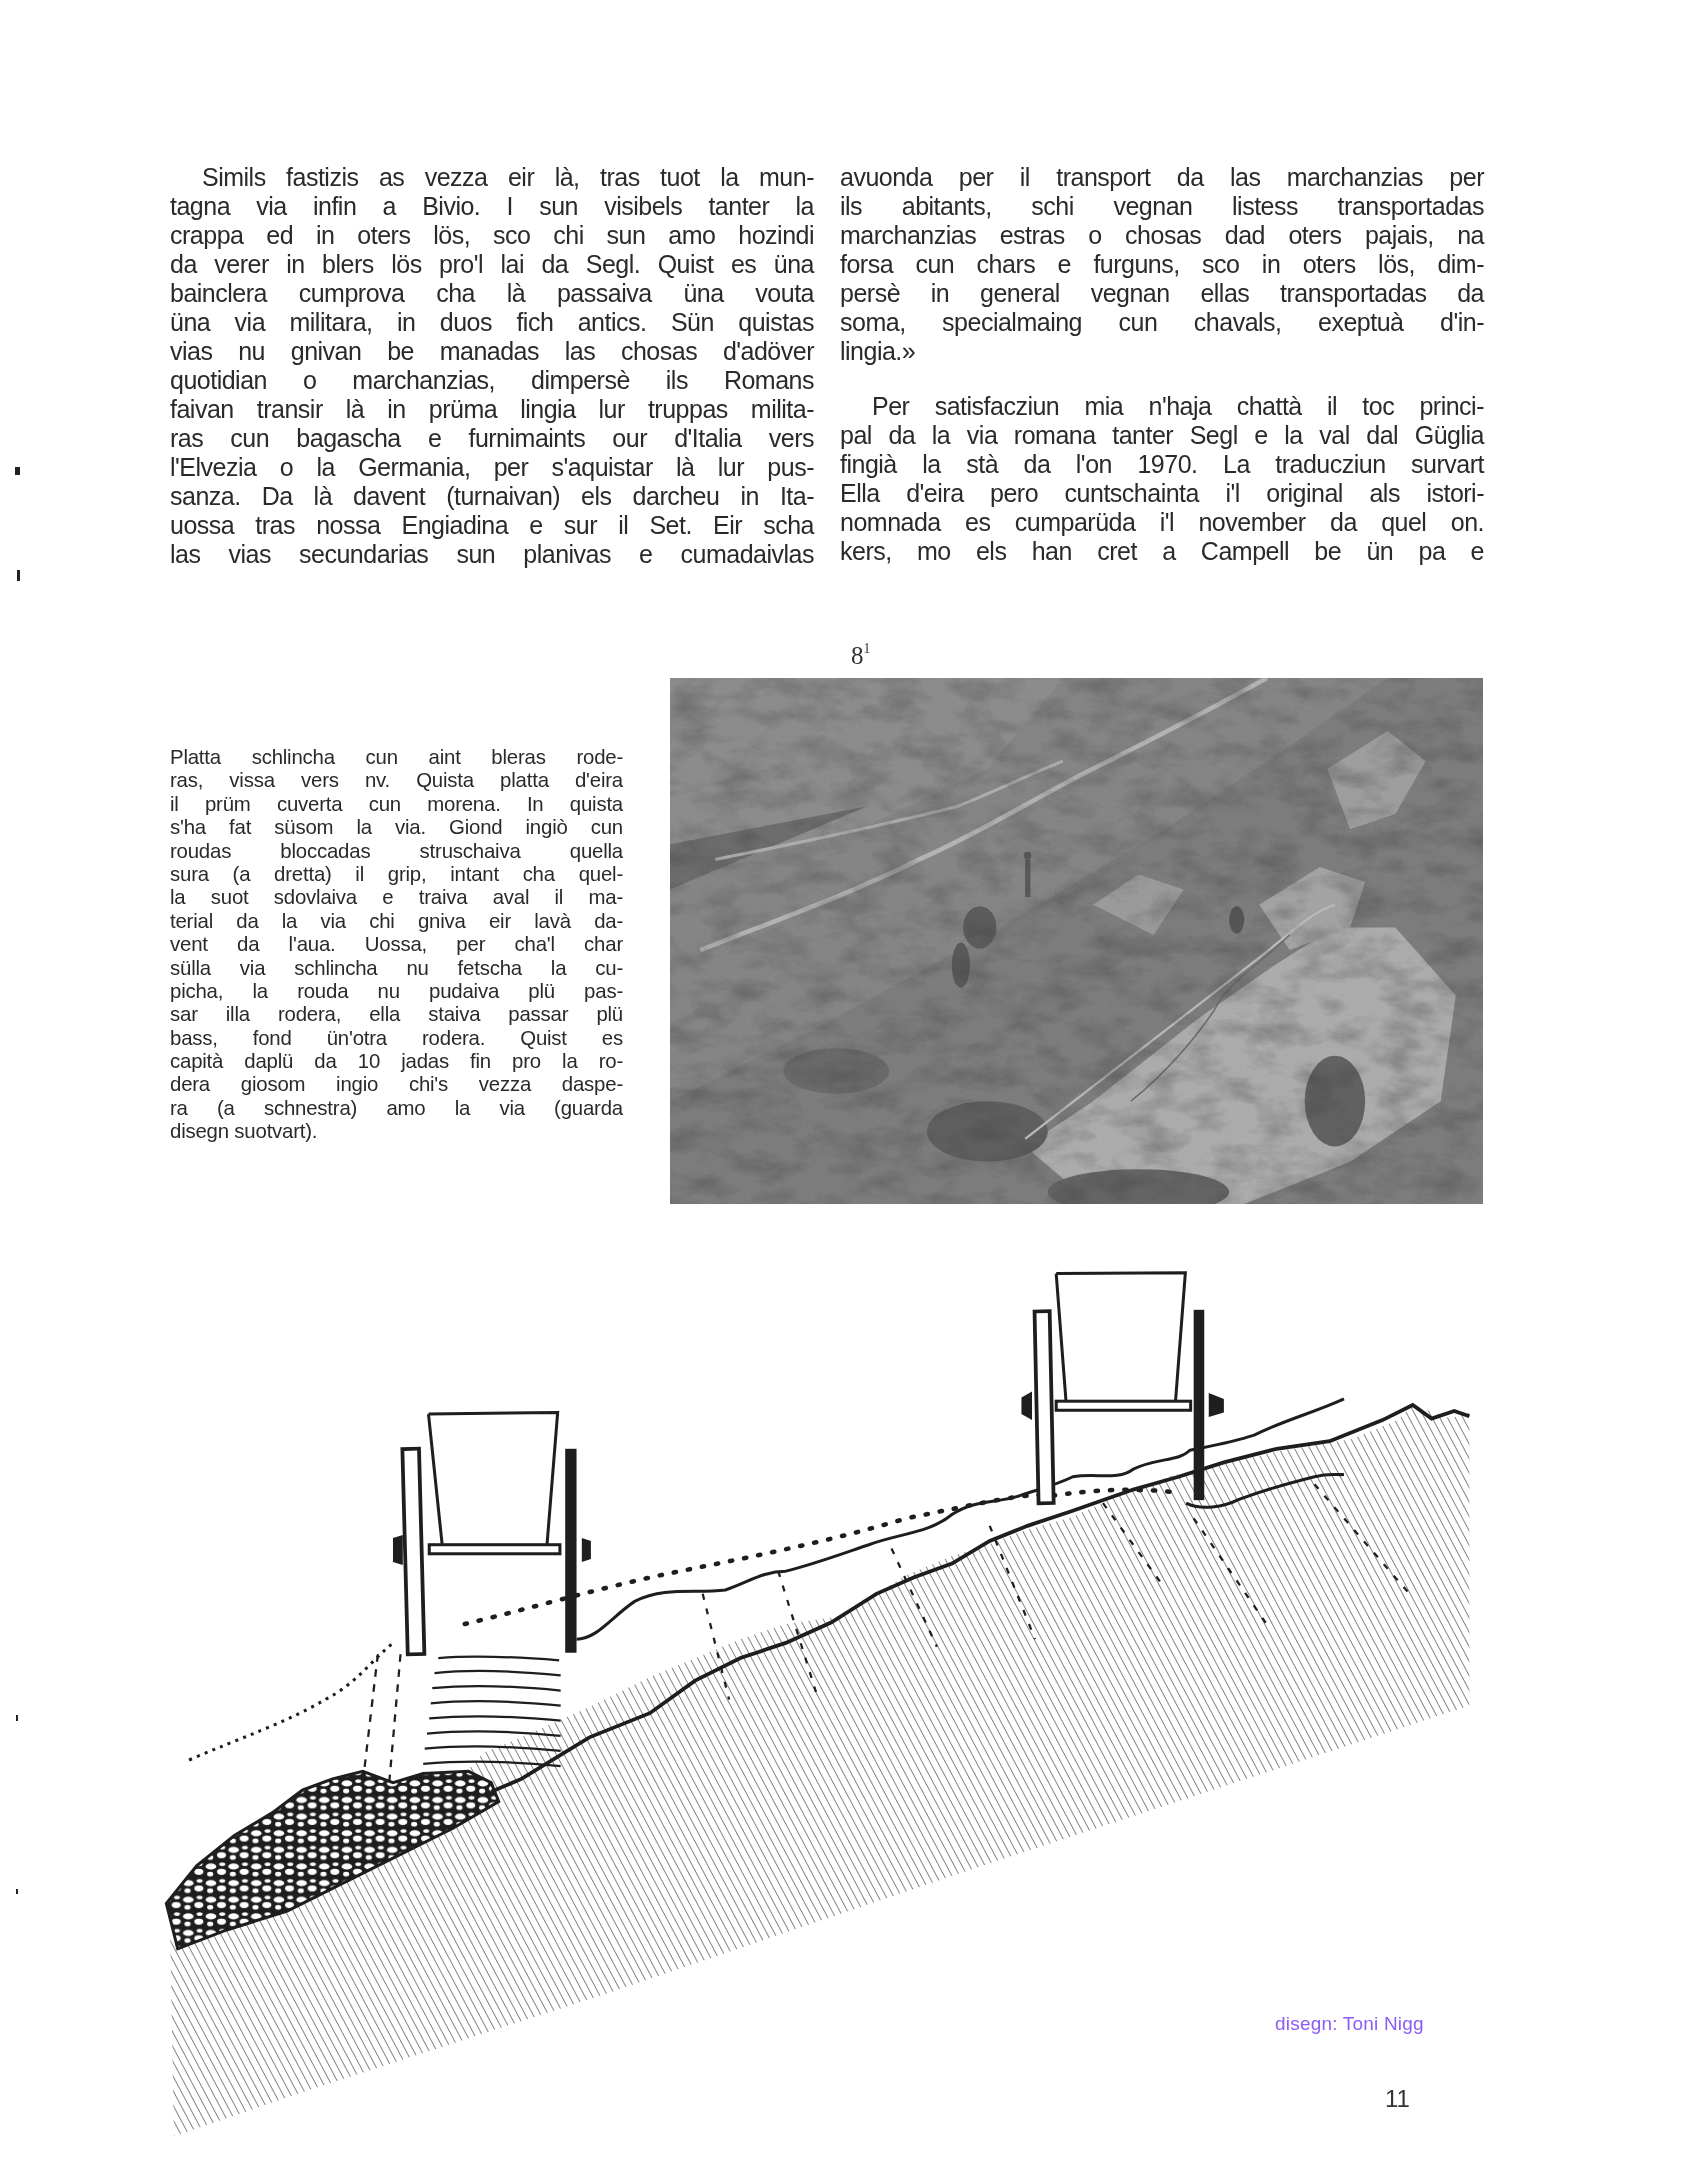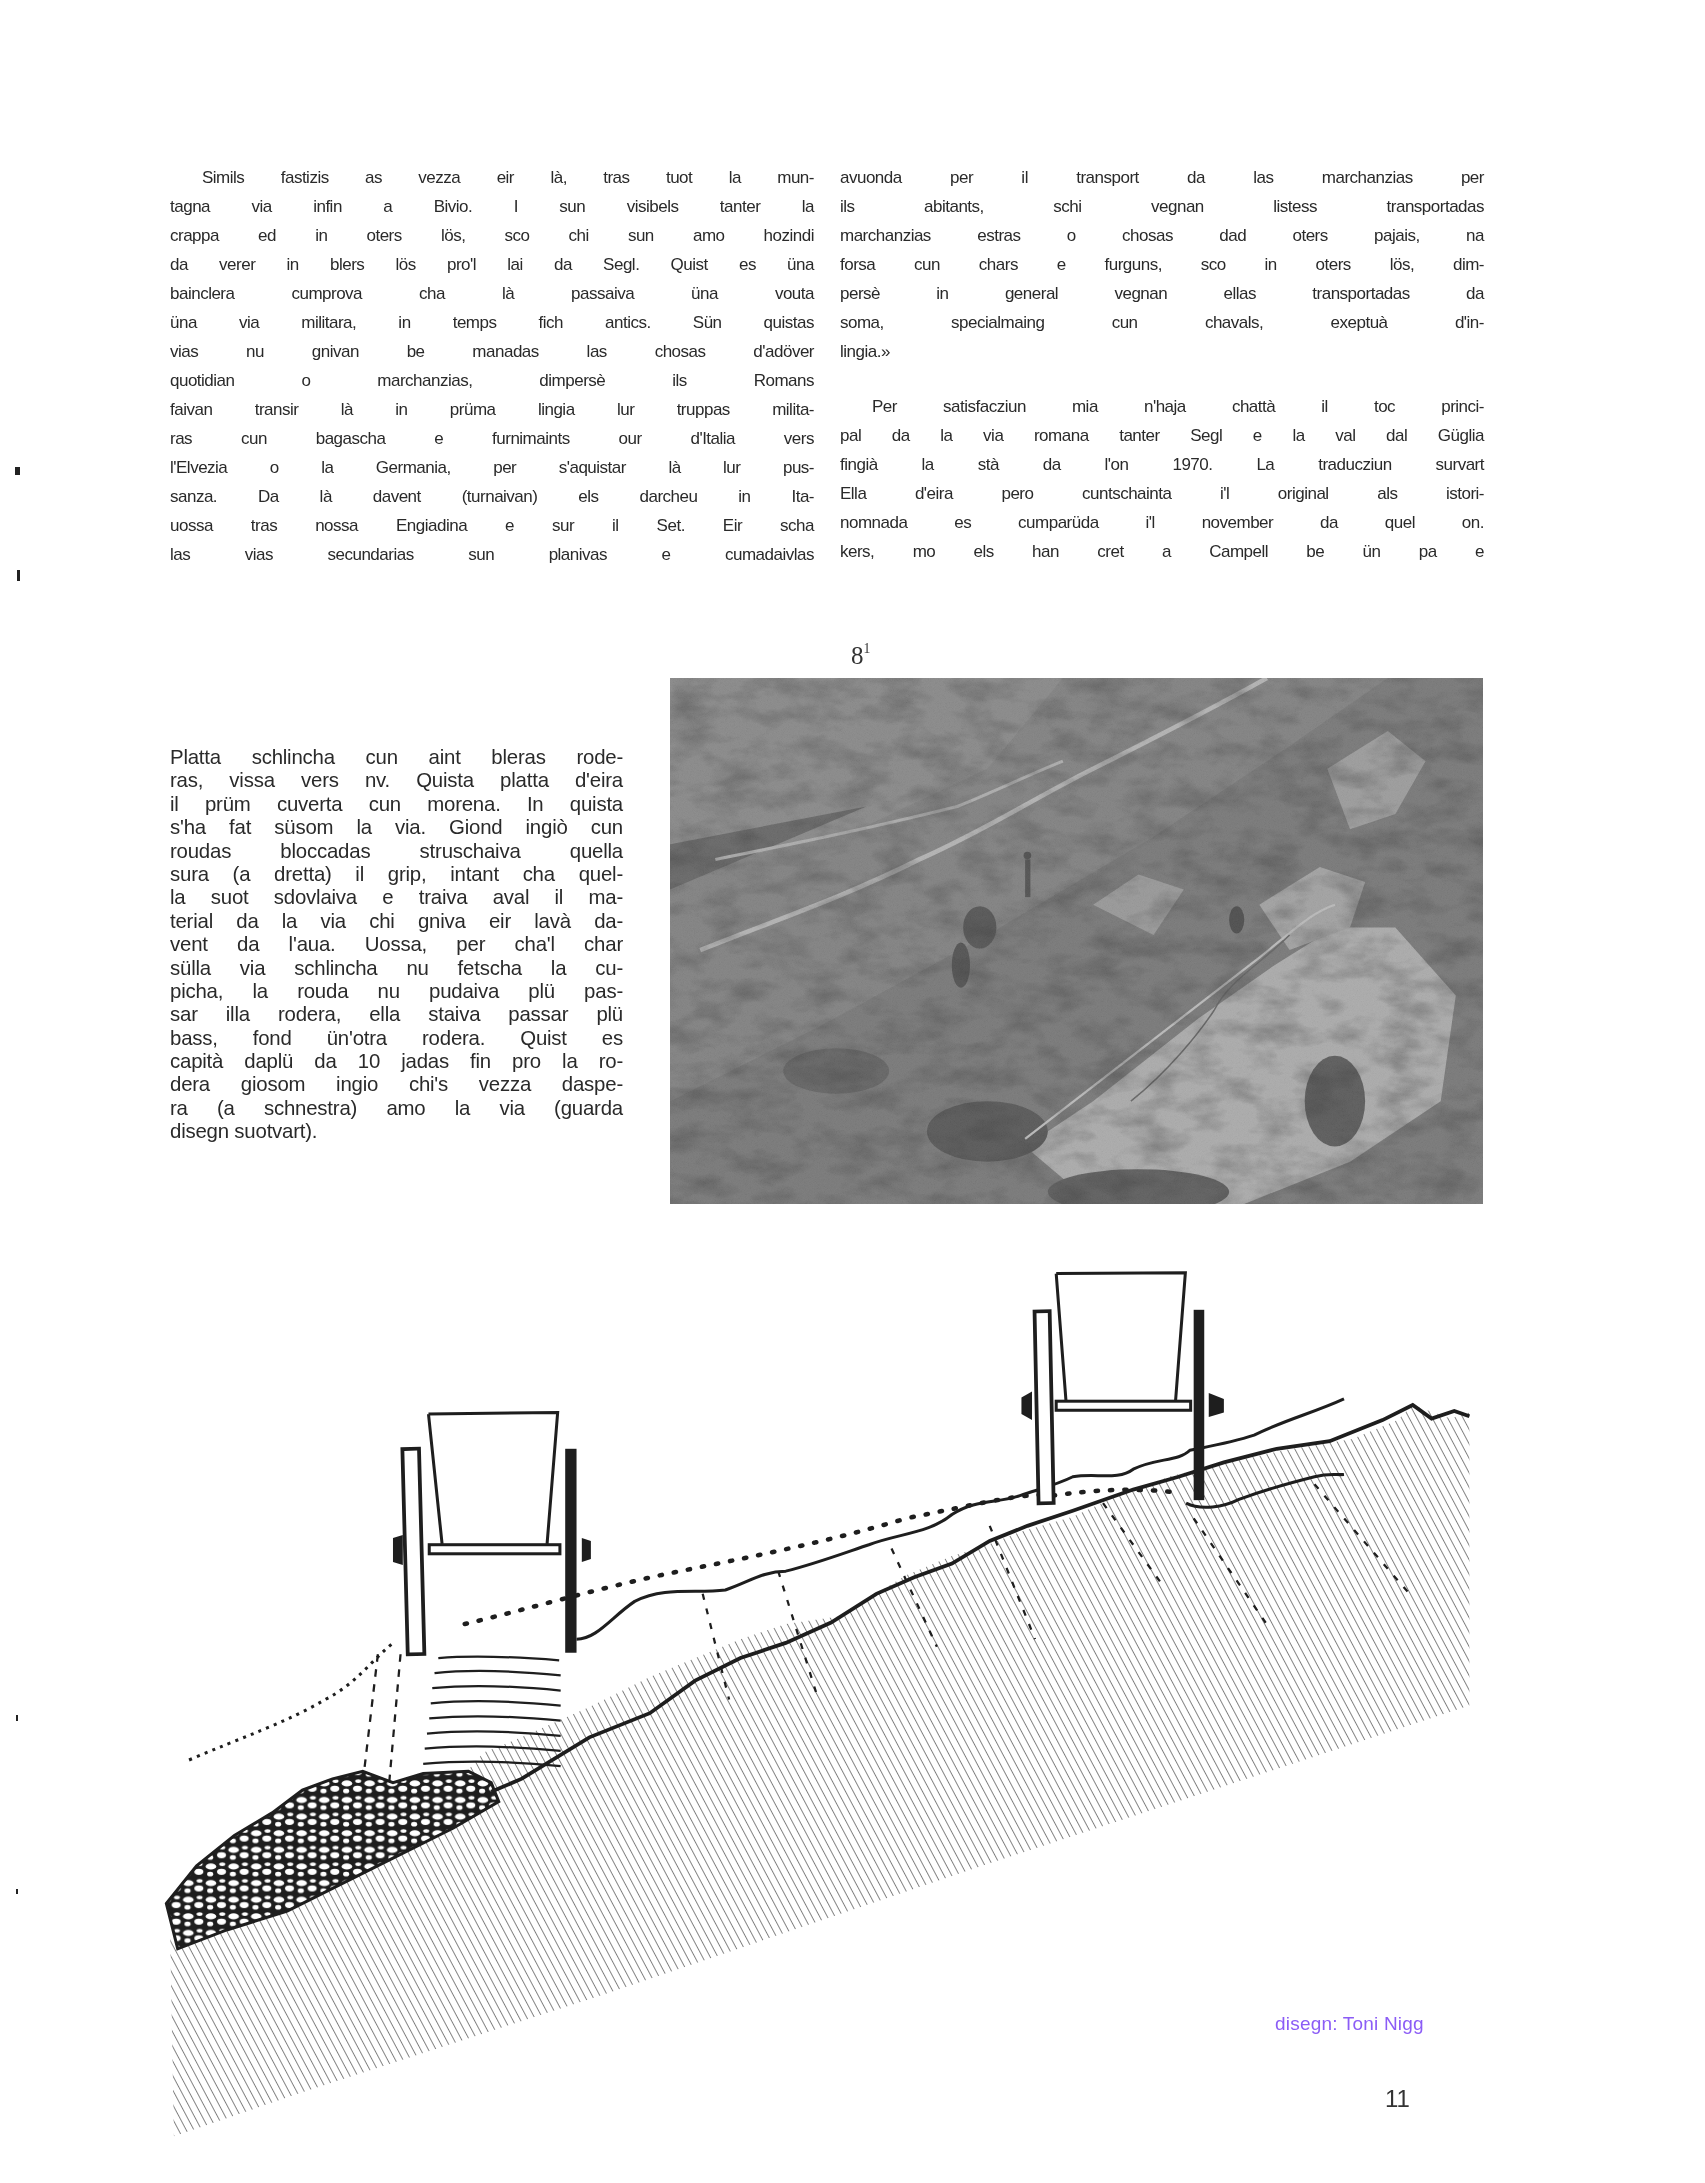--- a/index.html
+++ b/index.html
@@ -1,18 +1,18 @@
 <!DOCTYPE html>
 <html style="font-size:12px"><head>
 <meta charset="utf-8">
 <style>
   html, body { margin:0; padding:0; background:#ffffff; }
   body { width:1706px; height:2183px; position:relative; overflow:hidden; font-family:"Liberation Sans", sans-serif; color:#2a2a2a; }
   .col { position:absolute; }
-  .line { display:block; height:29px; line-height:29px; font-size:17px; white-space:nowrap; text-align:justify; text-align-last:justify; letter-spacing:-0.5px; }
+  .line { display:block; height:29px; line-height:29px; font-size:25px; white-space:nowrap; text-align:justify; text-align-last:justify; letter-spacing:-0.5px; }
   .line.last { text-align-last:left; }
   .line.indent { padding-left:32px; }
   .para-gap { height:26px; }
   .caption .line { font-size:20.4px; height:23.4px; line-height:23.4px; letter-spacing:-0.2px; }
   #fig-label { position:absolute; left:851px; top:641px; font-size:25px; font-family:"Liberation Serif", serif; color:#333;text-align:right; }
   #fig-label sup { font-size:13.6px; vertical-align:10.6px; }
   #photo { position:absolute; left:670px; top:678px; width:813px; height:526px; overflow:hidden; background:#8a8a8a; }
   #drawing { position:absolute; left:0; top:0; width:1706px; height:2183px; }
   #credit { position:absolute; left:1275px; top:2013px; font-size:19px; color:#8b5cf6; letter-spacing:0.2px; }
   #page-num { position:absolute; left:1385px; top:2085px; font-size:24px; color:#333; }
@@ -20,21 +20,21 @@
 </style>
 </head>
 <body>
 
 <div class="col" style="left:170px; top:163px; width:644px;">
   <span class="line indent">Simils fastizis as vezza eir là, tras tuot la mun-</span>
   <span class="line">tagna via infin a Bivio. I sun visibels tanter la</span>
   <span class="line">crappa ed in oters lös, sco chi sun amo hozindi</span>
   <span class="line">da verer in blers lös pro'l lai da Segl. Quist es üna</span>
   <span class="line">bainclera cumprova cha là passaiva üna vouta</span>
-  <span class="line">üna via militara, in temps fich antics. Sün quistas</span>
+  <span class="line">üna via militara, in duos fich antics. Sün quistas</span>
   <span class="line">vias nu gnivan be manadas las chosas d'adöver</span>
   <span class="line">quotidian o marchanzias, dimpersè ils Romans</span>
   <span class="line">faivan transir là in prüma lingia lur truppas milita-</span>
   <span class="line">ras cun bagascha e furnimaints our d'Italia vers</span>
   <span class="line">l'Elvezia o la Germania, per s'aquistar là lur pus-</span>
   <span class="line">sanza. Da là davent (turnaivan) els darcheu in Ita-</span>
   <span class="line">uossa tras nossa Engiadina e sur il Set. Eir scha</span>
   <span class="line">las vias secundarias sun planivas e cumadaivlas</span>
 </div>
 

